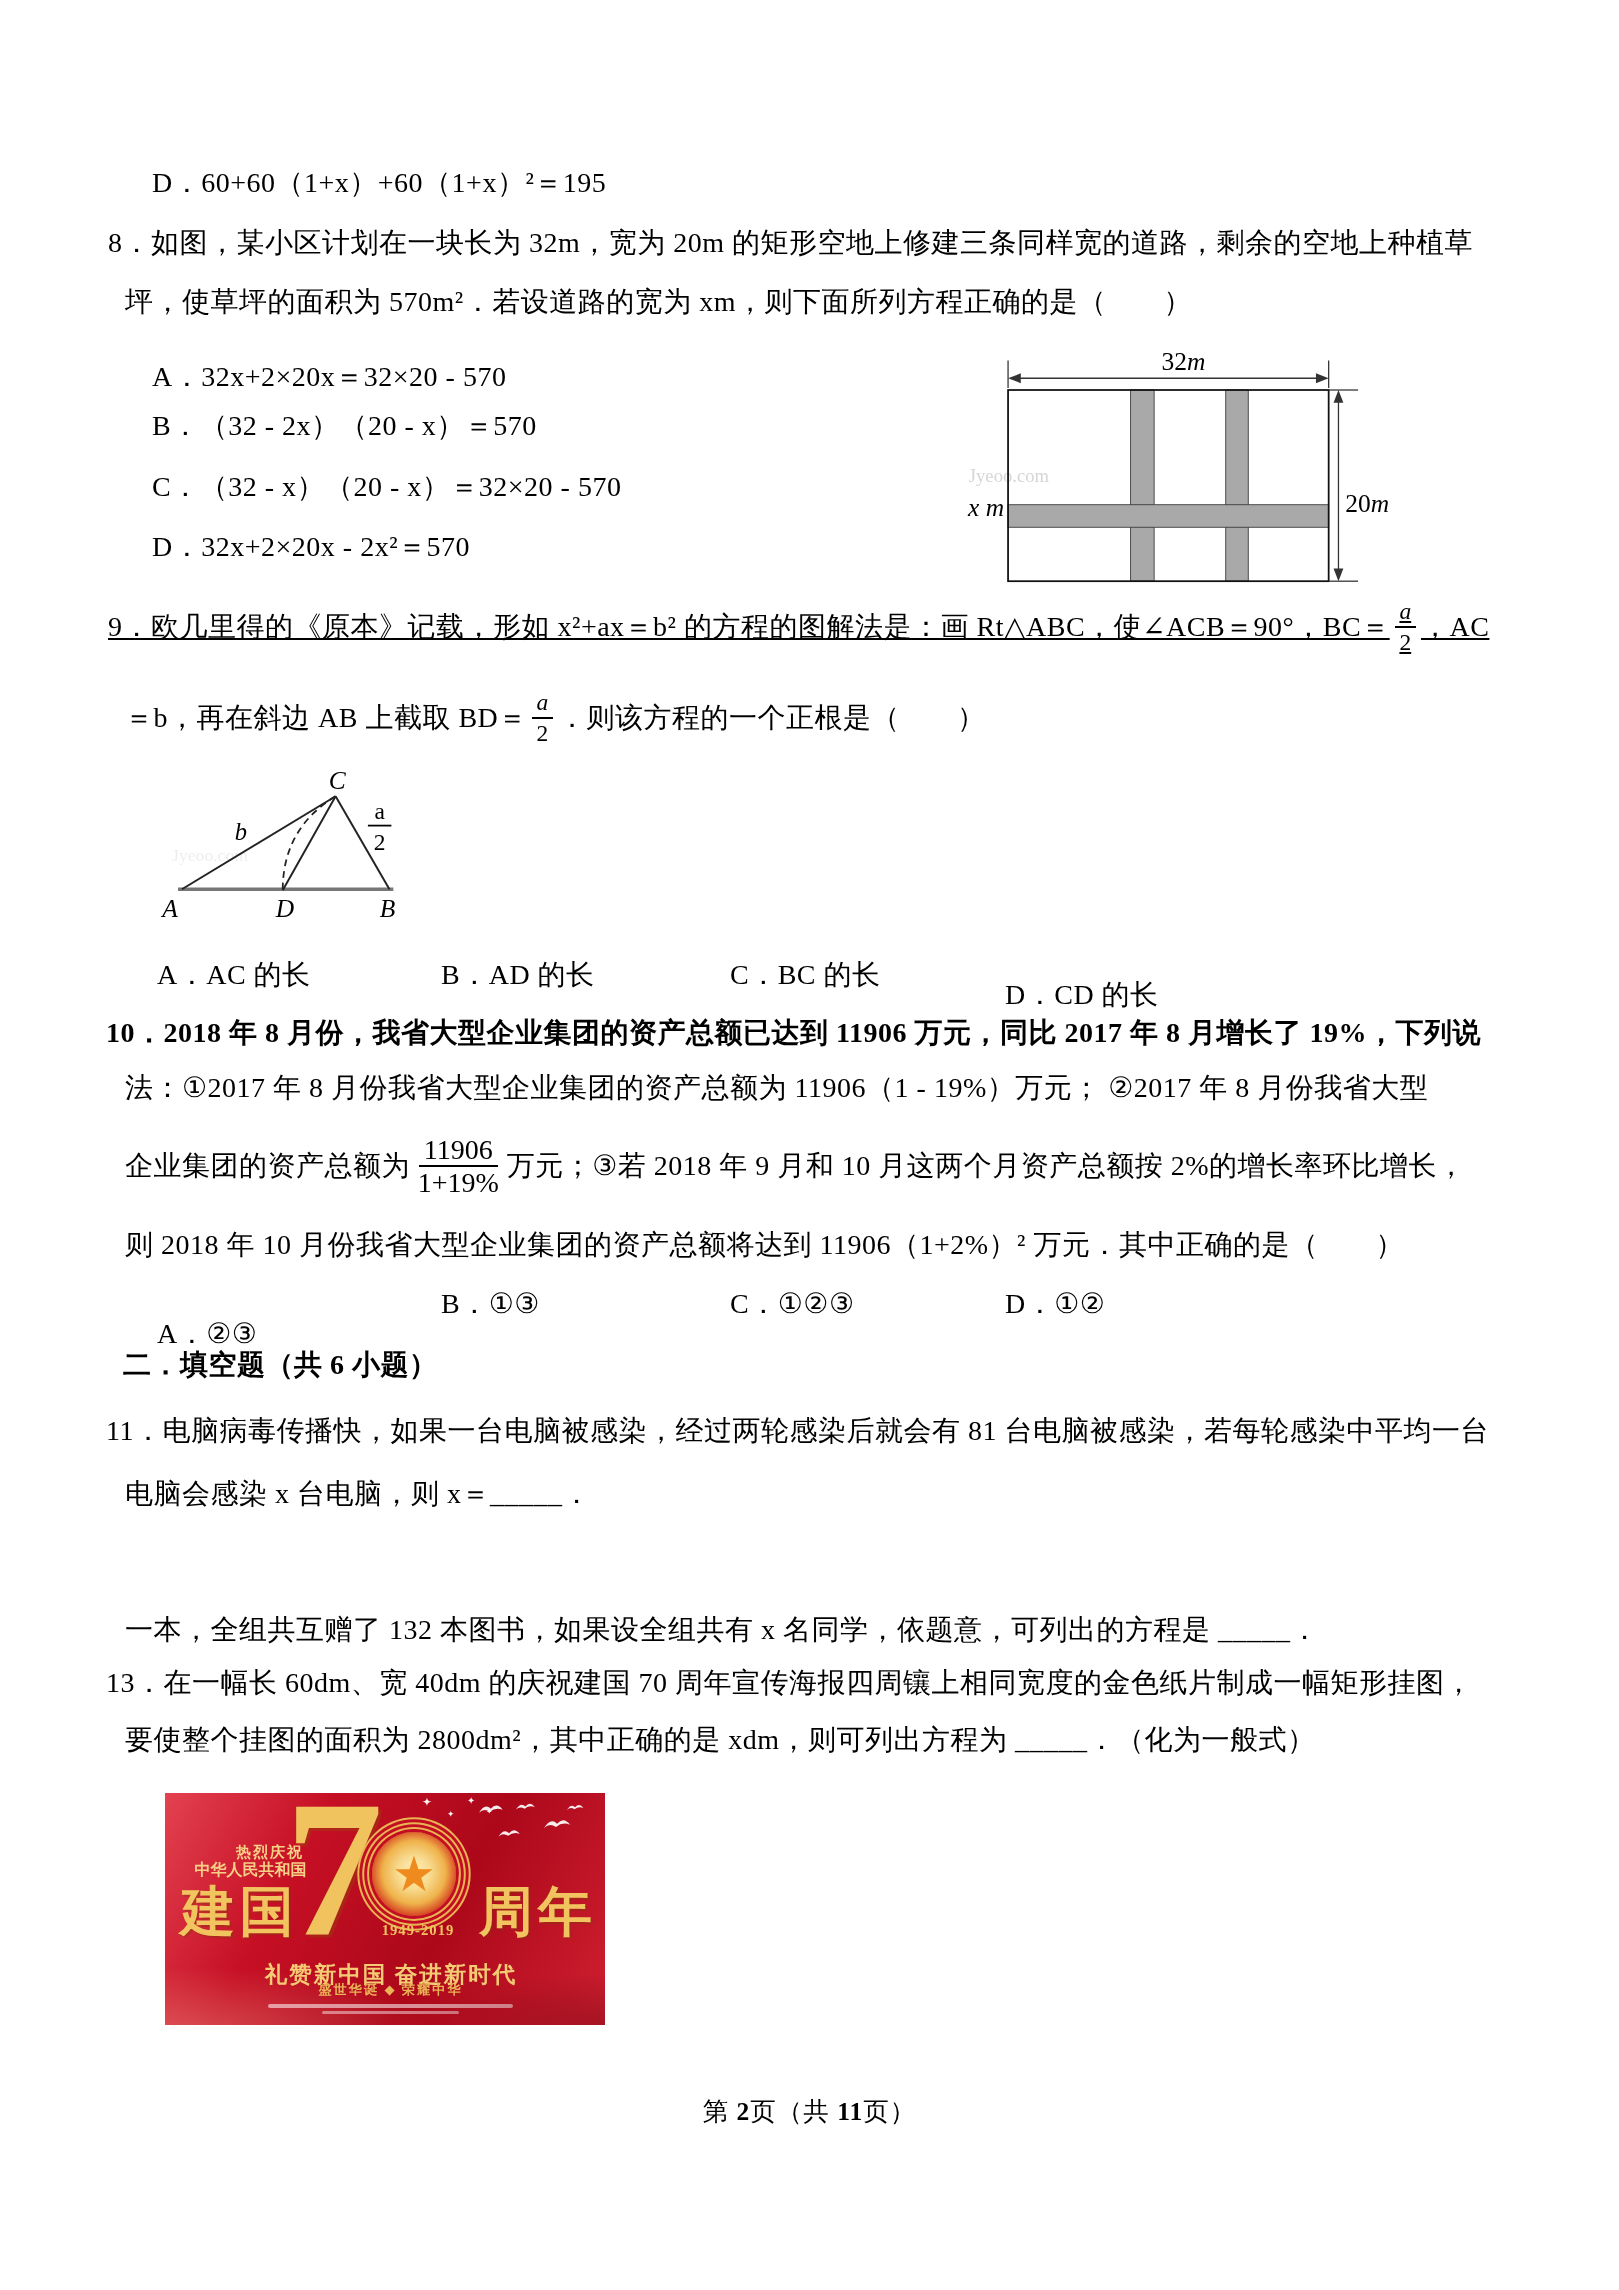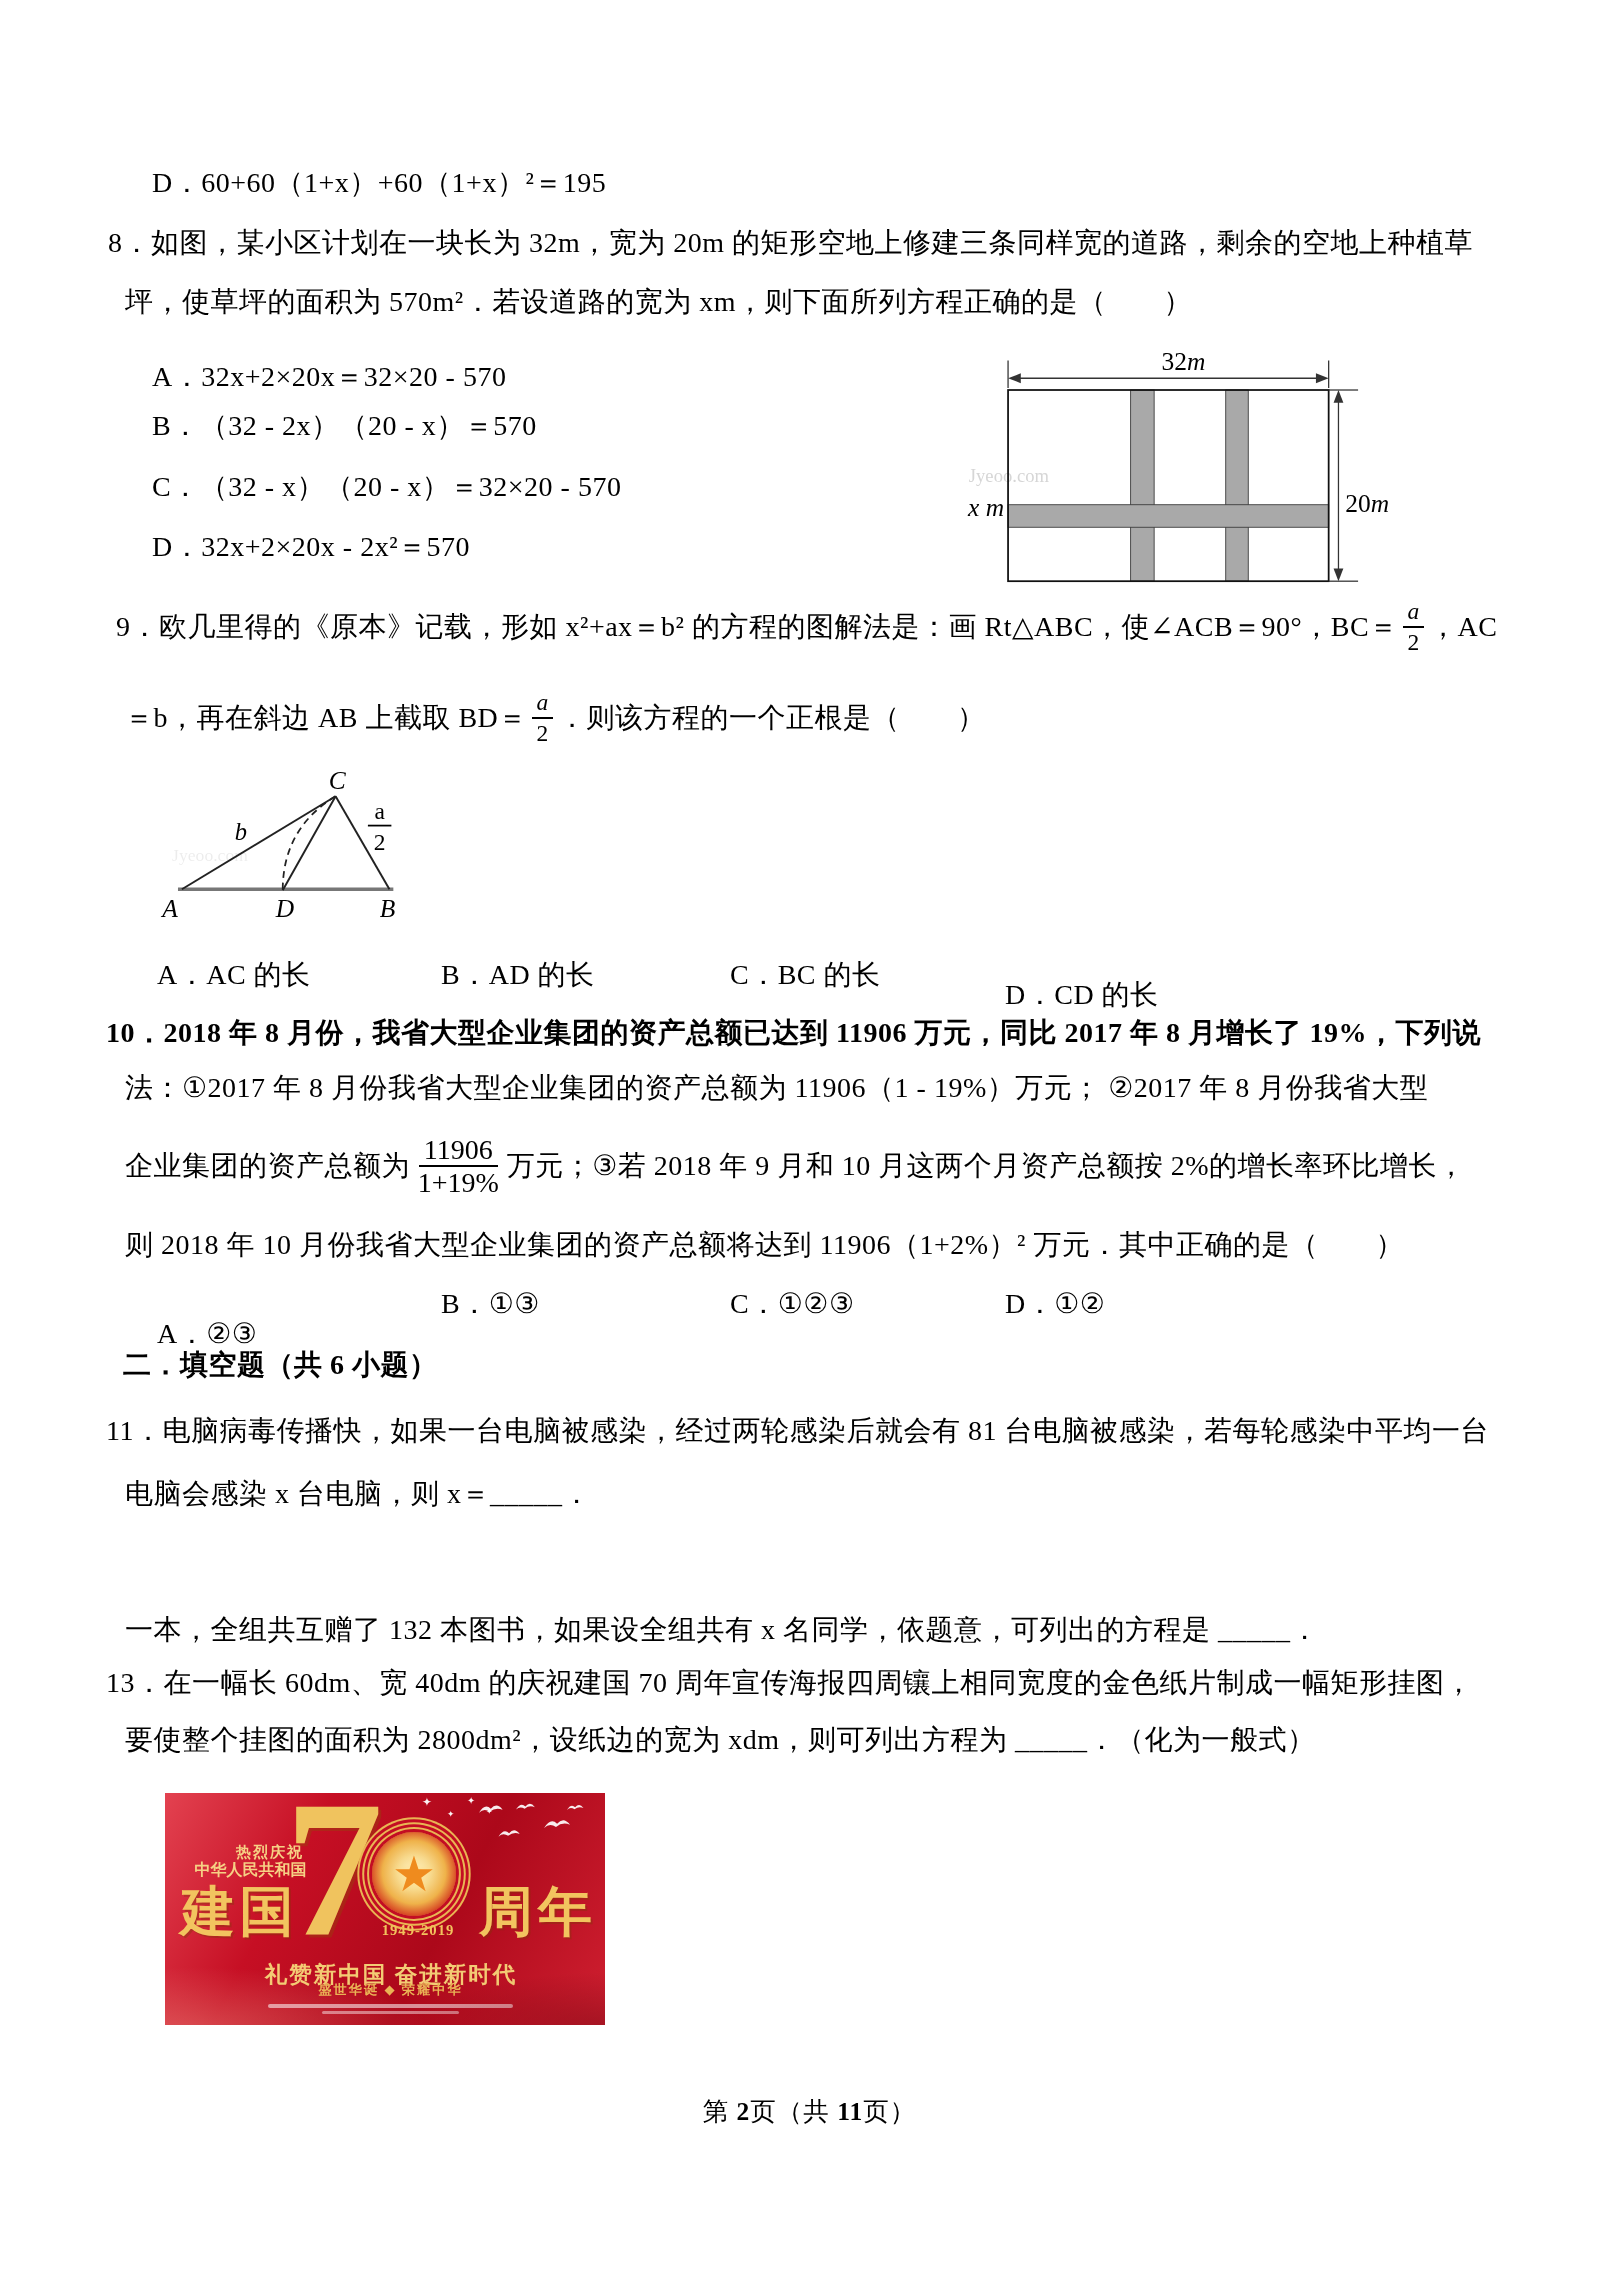--- a/index.html
+++ b/index.html
@@ -124,21 +124,21 @@
     </g>
     <polygon points="385,58 380,71 390,71" fill="#333"></polygon>
     <polygon points="385,253 380,240 390,240" fill="#333"></polygon>
     <text x="392" y="182" font-size="26" fill="#000">
       <tspan>20</tspan><tspan font-style="italic">m</tspan>
     </text>
 
     <text x="44" y="186" font-size="26" font-style="italic" text-anchor="end" fill="#000">x m</text>
   </svg>
 
-  <div class="fline" style="left:116px;top:588px;height:78px;">
+  <div class="fline" style="left:108px;top:588px;height:78px;text-decoration:underline;">
     <span>9．欧几里得的《原本》记载，形如 x²+ax＝b² 的方程的图解法是：画 Rt△ABC，使∠ACB＝90°，BC＝</span><span class="frac"><span class="num" style="font-style:italic">a</span><span class="den">2</span></span><span>，AC</span>
   </div>
   <div class="fline" style="left:125px;top:679px;height:78px;text-align:center;">
     <span>＝b，再在斜边 AB 上截取 BD＝</span><span class="frac"><span class="num" style="font-style:italic">a</span><span class="den">2</span></span><span>．则该方程的一个正根是（　　）</span>
   </div>
 
   <svg class="figure-svg" style="left:113px;top:760px;" width="314" height="186" viewBox="0 0 320 190">
     <text x="60" y="103" font-size="18" fill="#000" opacity="0.07">Jyeoo.com</text>
     <line x1="66" y1="132" x2="286" y2="132" stroke="#777" stroke-width="3.5"></line>
     <line x1="70" y1="132" x2="227" y2="37" stroke="#222" stroke-width="2"></line>
@@ -174,21 +174,21 @@
   <div class="line" style="left:1005px;top:1286px;">D．①②</div>
 
   <div class="line bold" style="left:123px;top:1347px;">二．填空题（共 6 小题）</div>
 
   <div class="line" style="left:106px;top:1413px;">11．电脑病毒传播快，如果一台电脑被感染，经过两轮感染后就会有 81 台电脑被感染，若每轮感染中平均一台</div>
   <div class="line" style="left:125px;top:1476px;">电脑会感染 x 台电脑，则 x＝_____．</div>
 
   <div class="line" style="left:125px;top:1612px;">一本，全组共互赠了 132 本图书，如果设全组共有 x 名同学，依题意，可列出的方程是 _____．</div>
 
   <div class="line" style="left:106px;top:1665px;">13．在一幅长 60dm、宽 40dm 的庆祝建国 70 周年宣传海报四周镶上相同宽度的金色纸片制成一幅矩形挂图，</div>
-  <div class="line" style="left:125px;top:1722px;">要使整个挂图的面积为 2800dm²，设纸边的宽为 xdm，则可列出方程为 _____．（化为一般式）</div>
+  <div class="line" style="left:125px;top:1722px;">要使整个挂图的面积为 2800dm²，其中正确的是 xdm，则可列出方程为 _____．（化为一般式）</div>
 
   <div class="poster">
     <div class="p-abs p-top1">热烈庆祝</div>
     <div class="p-abs p-top2">中华人民共和国</div>
     <div class="p-abs p-left-big">建国</div>
     <div class="p-abs p-seven">7</div>
     <div class="p-abs p-emblem">
       <span class="p-star">★</span>
     </div>
     <div class="p-abs p-years">1949-2019</div>

